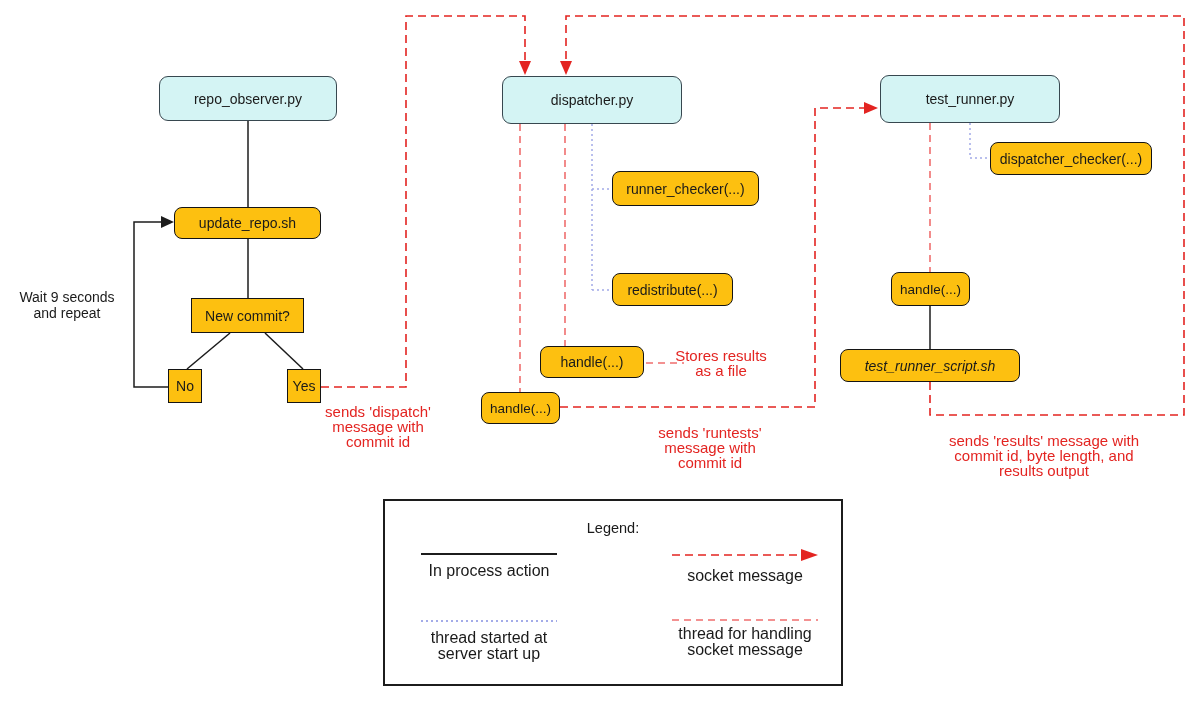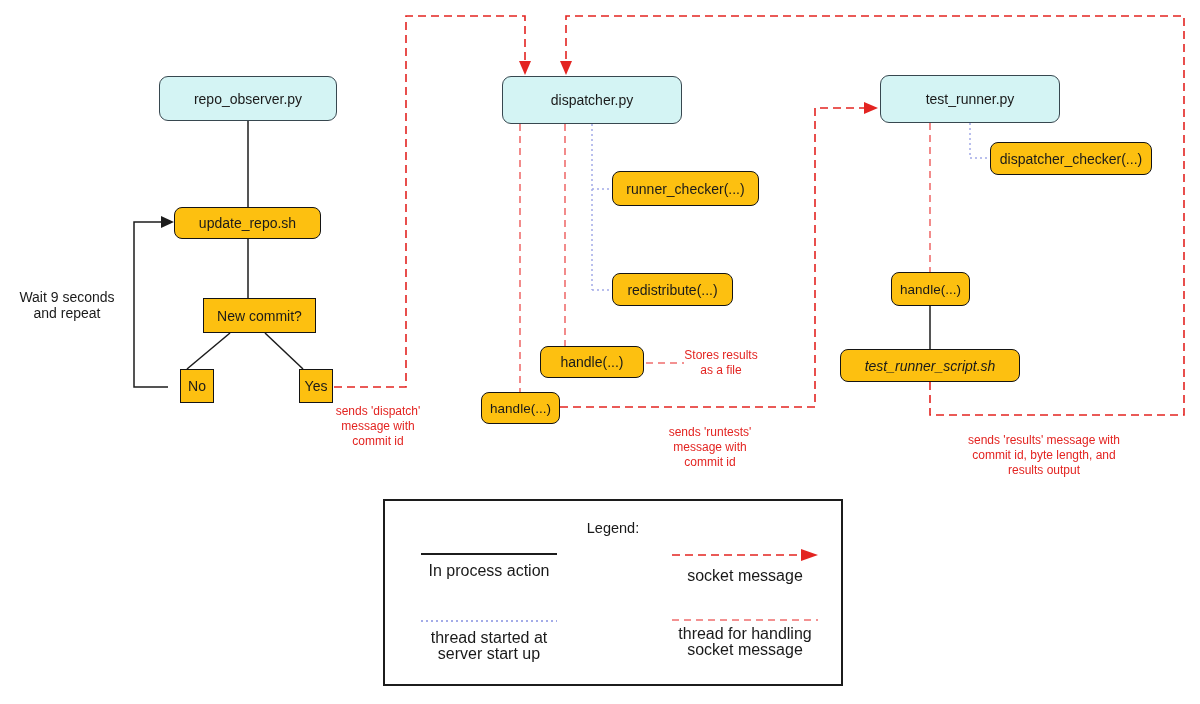--- a/index.html
+++ b/index.html
@@ -13,22 +13,22 @@
   .e-thread{stroke:var(--thread-red);stroke-width:1.6;fill:none;stroke-dasharray:7 5;}
   .e-tdot{stroke:var(--thread-blue);stroke-width:1.5;fill:none;stroke-dasharray:2 3;}
   .ah-socket{fill:var(--socket-red);stroke:none;}
   .ah-black{fill:#1c1c1c;stroke:none;}
   .node{
     position:absolute;display:flex;align-items:center;justify-content:center;
     box-sizing:border-box;font-size:14px;white-space:nowrap;z-index:2;
   }
   .proc{background:var(--node-fill);border:1.7px solid var(--node-border);border-radius:9px;}
   .func{background:var(--func-fill);border:1.6px solid var(--func-border);border-radius:8px;}
-  .square{border-radius:0;margin-left:12px;}
-  .caption{position:absolute;text-align:center;font-size:12px;line-height:15px;z-index:2;}
+  .square{border-radius:0;}
+  .caption{position:absolute;text-align:center;font-size:15px;line-height:15px;z-index:2;}
   .red{color:var(--socket-red);}
   
   #legend{
     position:absolute;left:383px;top:499px;width:460px;height:187px;
     border:2px solid #1c1c1c;background:#fff;box-sizing:border-box;z-index:2;
   }
   .lg-title{position:absolute;left:0;top:19px;width:100%;text-align:center;font-size:14.5px;}
   .lg-item{position:absolute;text-align:center;}
   .lg-line{display:block;margin:0 auto;}
   .lg-label{font-size:16px;line-height:16px;margin-top:6px;}

